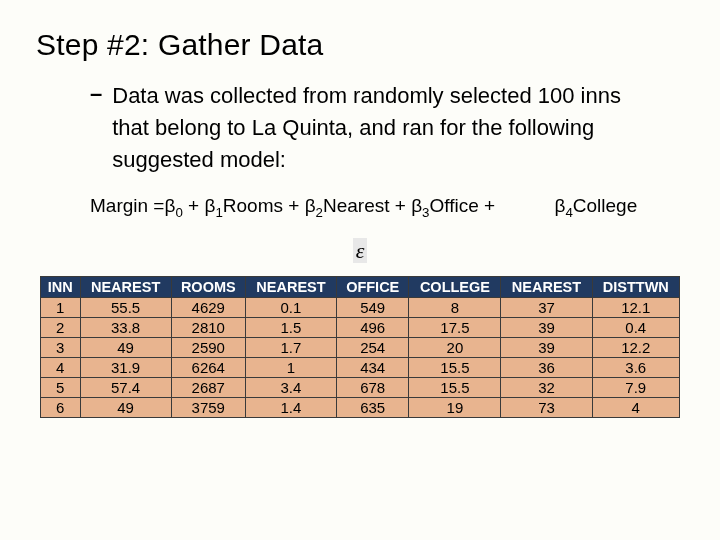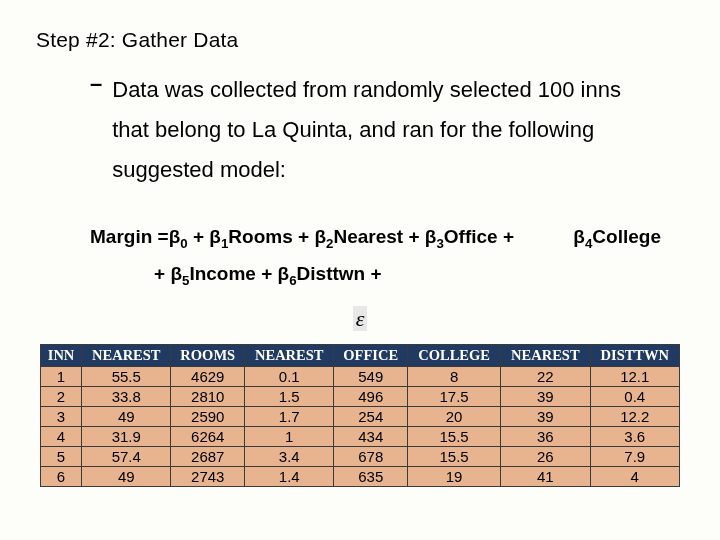--- a/index.html
+++ b/index.html
@@ -5,45 +5,45 @@
   * { box-sizing: border-box; margin: 0; padding: 0; }
   body {
     width: 720px;
     height: 540px;
     background: #fdfdf9;
     font-family: Arial, Helvetica, sans-serif;
     color: #000;
     padding: 20px 30px;
   }
   .title {
-    font-size: 21px;
+    font-size: 30px;
     font-weight: normal;
     margin: 8px 0 18px 6px;
     letter-spacing: 0.2px;
   }
   .bullet-row {
     display: flex;
     align-items: flex-start;
     margin-left: 60px;
     margin-right: 30px;
   }
   .dash {
     font-size: 22px;
     font-weight: bold;
     margin-right: 10px;
     line-height: 28px;
   }
   .body-text {
     font-size: 22px;
-    line-height: 40px;
+    line-height: 32px;
   }
   .formula {
-    margin: 32px 10px 10px 60px;
+    margin: 15px 10px 10px 60px;
     font-size: 19px;
-    font-weight: bold;
+    font-weight: normal;
     line-height: 30px;
   }
   .formula .line2 {
     margin-left: 64px;
   }
   .sub { font-size: 0.7em; vertical-align: sub; }
   .gap { display: inline-block; width: 54px; }
   .eps {
     text-align: center;
     margin: 6px auto 12px auto;
@@ -63,21 +63,20 @@
     font-size: 15px;
   }
   table.data th {
     background: #213a61;
     color: #fff;
     font-weight: bold;
     border: 1px solid #3a3a3a;
     padding: 2px 4px;
     text-align: center;
     font-size: 14.5px;
-    font-family: Liberation Serif, serif;
   }
   table.data td {
     background: #e8b48f;
     border: 1px solid #3a3a3a;
     padding: 1px 4px;
     text-align: center;
     color: #000;
     font-size: 15px;
   }
 </style>
@@ -87,23 +86,20 @@
 <h1 class="title">Step #2: Gather Data</h1>
 
 <div class="bullet-row">
   <span class="dash">–</span>
   <span class="body-text">Data was collected from randomly selected 100 inns that belong to La Quinta, and ran for the following suggested model:</span>
 </div>
 
 <div class="formula">
   <div>
     <span>Margin =</span><span>β</span><span class="sub">0</span><span> + </span><span>β</span><span class="sub">1</span><span>Rooms + </span><span>β</span><span class="sub">2</span><span>Nearest + </span><span>β</span><span class="sub">3</span><span>Office + </span><span class="gap"></span><span>β</span><span class="sub">4</span><span>College</span>
-  </div>
-  <div class="line2">
-    <span>+ </span><span>β</span><span class="sub">5</span><span>Income + </span><span>β</span><span class="sub">6</span><span>Disttwn + </span>
   </div>
 </div>
 
 <div class="eps">
   <span class="eps-char">ε</span>
 </div>
 
 <table class="data">
   <thead>
     <tr>
@@ -118,21 +114,21 @@
     </tr>
   </thead>
   <tbody id="table-body">
       <tr>
         <td>1</td>
         <td>55.5</td>
         <td>4629</td>
         <td>0.1</td>
         <td>549</td>
         <td>8</td>
-        <td>22</td>
+        <td>37</td>
         <td>12.1</td>
       </tr>
       <tr>
         <td>2</td>
         <td>33.8</td>
         <td>2810</td>
         <td>1.5</td>
         <td>496</td>
         <td>17.5</td>
         <td>39</td>
@@ -158,27 +154,27 @@
         <td>36</td>
         <td>3.6</td>
       </tr>
       <tr>
         <td>5</td>
         <td>57.4</td>
         <td>2687</td>
         <td>3.4</td>
         <td>678</td>
         <td>15.5</td>
-        <td>26</td>
+        <td>32</td>
         <td>7.9</td>
       </tr>
       <tr>
         <td>6</td>
         <td>49</td>
-        <td>2743</td>
+        <td>3759</td>
         <td>1.4</td>
         <td>635</td>
         <td>19</td>
-        <td>41</td>
+        <td>73</td>
         <td>4</td>
       </tr>
     </tbody>
 </table>
 
 </body></html>

